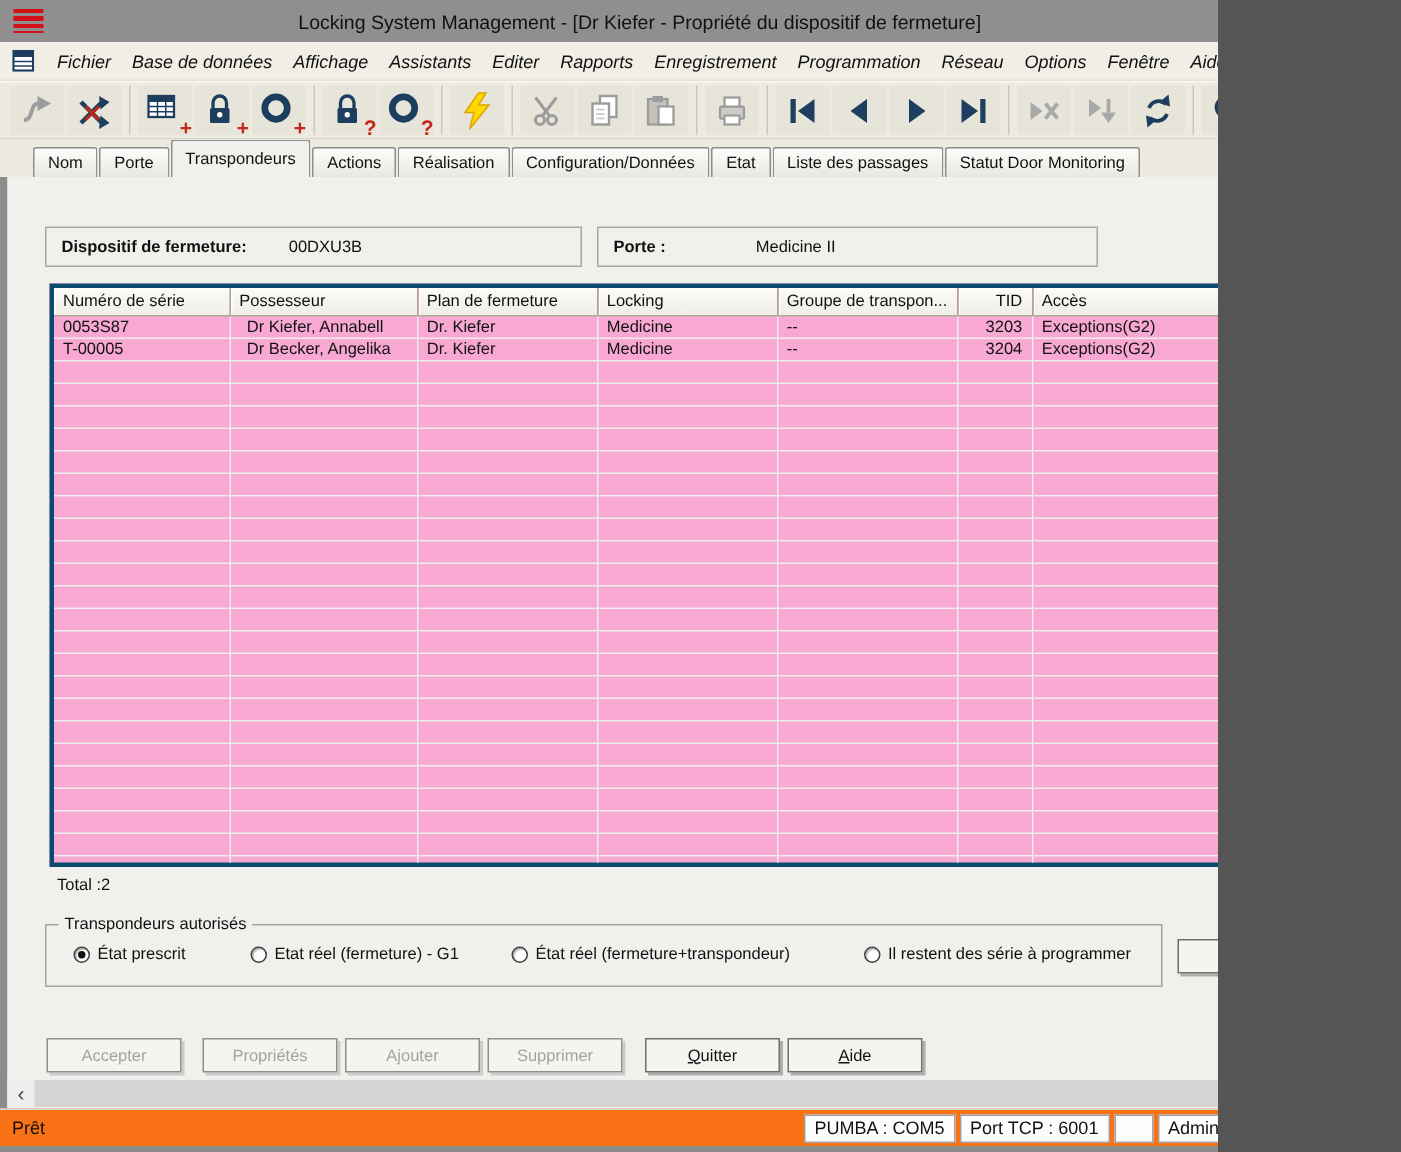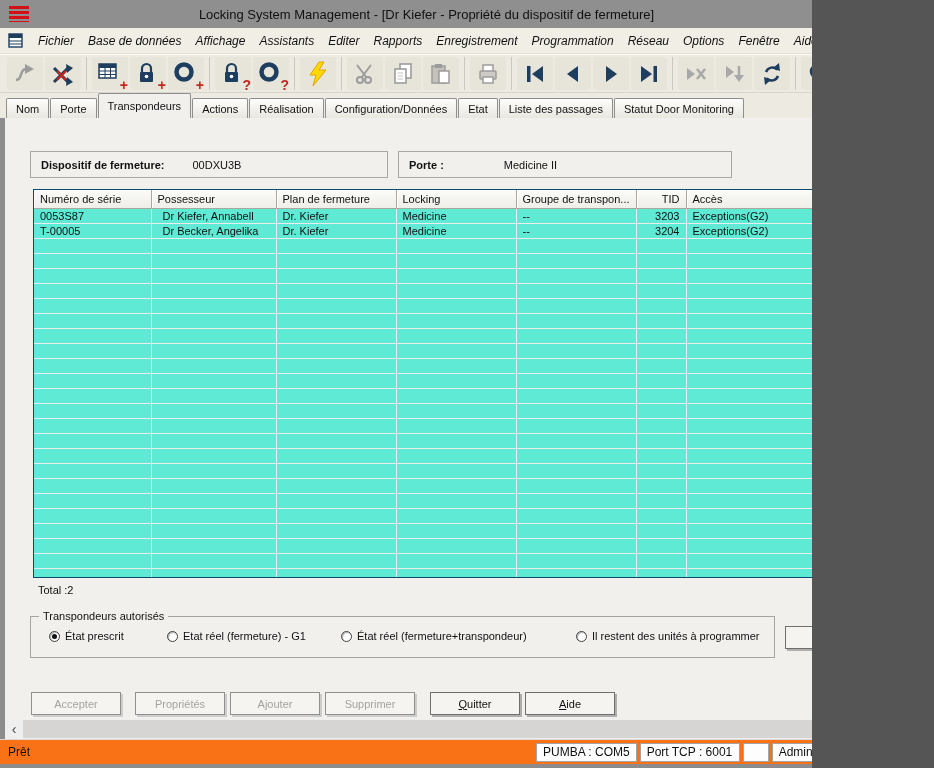--- a/index.html
+++ b/index.html
@@ -35,21 +35,21 @@
   
   .toolbar { position:absolute; left:0; top:54px; width:934px; height:39px; background:#EDEBE1;
              border-top:1px solid #FBFAF6; border-bottom:1px solid #D8D5CA;
              display:flex; align-items:center; padding-left:6px; }
   .tbtn { width:36px; height:33px; margin:0 1px; display:flex; align-items:center; justify-content:center;
           background:#E7E4DA; border-radius:2px; position:relative; }
   .tsep { width:1px; height:33px; background:#CBC8BD; margin:0 4px; }
 
   
   .tabstrip { position:absolute; left:0; top:93px; width:934px; height:25px; background:#EDEBE1;
-              display:flex; align-items:flex-end; padding-left:6px; }
+              display:flex; align-items:flex-end; padding-left:22px; }
   .tab { height:20px; padding:0 9px; display:flex; align-items:center; font-size:11px; color:#111;
          background:linear-gradient(#FDFDFC,#E9E7E0); border:1px solid #8F8F8F; border-bottom:none;
          border-radius:2px 2px 0 0; margin-right:1px; }
   .tab.selected { height:25px; background:#F1F0ED; position:relative; z-index:2; }
 
   
   .frame-left  { position:absolute; left:0; top:118px; width:5px;  height:621px; background:#8C8C8C; }
   .frame-right { position:absolute; left:929px; top:118px; width:5px; height:621px; background:#8C8C8C; }
   .vscroll { position:absolute; left:915px; top:118px; width:14px; height:601px; background:#EFEFEF; }
   .vscroll .thumb { position:absolute; left:1px; top:0; width:12px; height:100%; background:#A9A9A9; }
@@ -71,22 +71,22 @@
   
   .content { position:absolute; left:5px; top:118px; width:910px; height:601px; background:#F1F0ED; }
   .fieldbox { position:absolute; height:27px; border:1px solid #A9A7A0; display:flex; align-items:center;
               font-size:11px; color:#111; }
   .fieldbox .lbl { margin-left:10px;font-weight:bold; }
   .fieldbox .val { margin-left:28px; }
   #fb-lock { left:25px; top:33px; width:358px; }
   #fb-door { left:393px; top:33px; width:334px; }
   #fb-door .val { margin-left:60px; }
 
-  .lv-wrap { position:absolute; left:28px; top:71px; width:872px; height:389px; background:#5eead4;
-             border:1px solid #0c4a6e; overflow:hidden; }
+  .lv-wrap { position:absolute; left:28px; top:71px; width:872px; height:389px; background:#f9a8d4;
+             border:3px solid #0c4a6e; overflow:hidden; }
   table.lv { border-collapse:collapse; table-layout:fixed; width:870px; font-size:11px; color:#111; }
   .lv th { height:18px; font-weight:normal; text-align:left; padding:0 4px 0 6px;
            background:linear-gradient(#FBFBF8,#EFEEE8); border-right:1px solid #ACA899;
            border-bottom:1px solid #ACA899; box-shadow:inset 1px 1px 0 #FFF; white-space:nowrap;
            overflow:hidden; }
   .lv td { height:15px; padding:0 4px 0 6px; border-right:1px solid #ECECEC; border-bottom:1px solid #ECECEC;
            white-space:nowrap; overflow:hidden; }
   .lv th.num, .lv td.num { text-align:right; padding-right:6px; }
   .lv td.pad { padding-left:11px; }
 
@@ -636,21 +636,21 @@
       <span class="opt" style="left:136px">
         <span class="radio"></span>
         <span>Etat réel (fermeture) - G1</span>
       </span>
       <span class="opt" style="left:310px">
         <span class="radio"></span>
         <span>État réel (fermeture+transpondeur)</span>
       </span>
       <span class="opt" style="left:545px">
         <span class="radio"></span>
-        <span>Il restent des unités à programmer</span>
+        <span>Il restent des série à programmer</span>
       </span>
     </div>
 
     <div class="btn" id="btn-preview">
       <span class="btn-label">Aperçu</span>
     </div>
 
     <div class="btn disabled bottom-btn" style="left:26px">
         <span class="btn-label">Accepter</span>
       </div>

